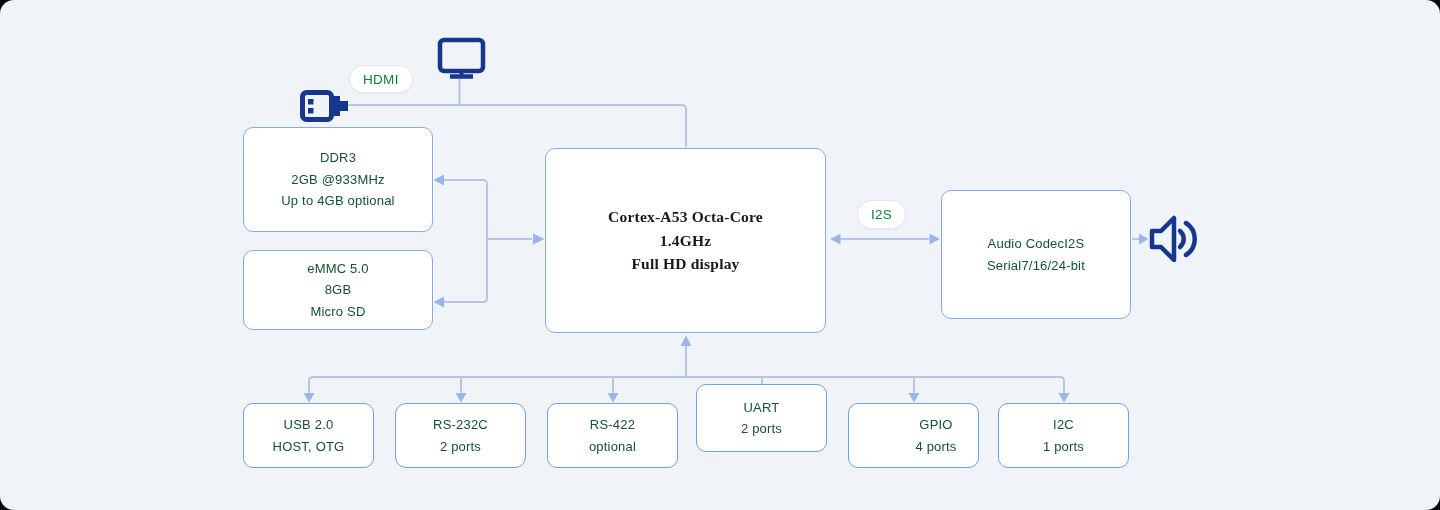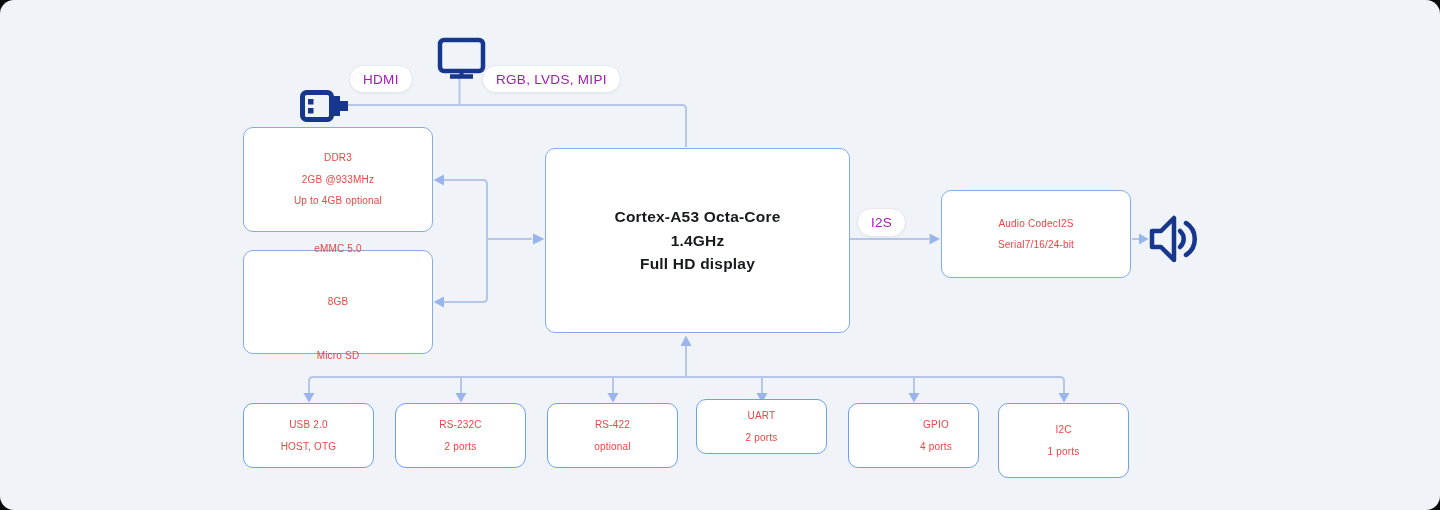--- a/index.html
+++ b/index.html
@@ -24,22 +24,22 @@
   .box {
     position: absolute;
     background: #ffffff;
     border: 1.6px solid #86abe9;
     border-radius: 10px;
     display: flex;
     flex-direction: column;
     align-items: center;
     justify-content: center;
     text-align: center;
-    color: #ef4444;
-    font-size: 10px;
+    color: #14532d;
+    font-size: 13px;
     line-height: 21.5px;
     letter-spacing: 0.2px;
     box-sizing: border-box;
   }
   .box .ln { display: block; }
   .box.cpu {
     font-weight: bold;
     font-size: 15.5px;
     line-height: 23.5px;
     color: #17191c;
@@ -51,21 +51,21 @@
     position: absolute;
     display: inline-flex;
     align-items: center;
     justify-content: center;
     background: #ffffff;
     border: 1px solid #e4e7ec;
     border-radius: 15px;
     padding: 0 13px;
     height: 28px;
     font-size: 13.5px;
-    color: #a21caf;
+    color: #15803d;
     letter-spacing: 0.3px;
     box-shadow: 0 1px 2px rgba(40,60,100,0.05);
     box-sizing: border-box;
   }
   .icon { position: absolute; }
 </style>
 </head>
 <body>
 
 <div class="canvas">
@@ -116,64 +116,63 @@
     <rect x="43" y="14" width="8" height="10" fill="#17368d"></rect>
   </svg>
 
   <svg class="icon" style="left:1146px; top:209px;" width="56" height="60" viewBox="0 0 56 60">
     <path d="M6 22 h9 l13 -13 v42 l-13 -13 h-9 z" stroke="#17368d" stroke-width="4.5" fill="none" stroke-linejoin="round"></path>
     <path d="M34 22 A 10.5 10.5 0 0 1 34 38" stroke="#17368d" stroke-width="4.5" fill="none" stroke-linecap="round"></path>
     <path d="M40 14 A 19 19 0 0 1 40 46" stroke="#17368d" stroke-width="4.5" fill="none" stroke-linecap="round"></path>
   </svg>
 
   <span class="pill" style="left:349px; top:65px;">HDMI</span>
-  <span class="pill" style="left:482px; top:65px;">RGB, LVDS, MIPI</span>
-  <span class="pill" style="left:857px; top:208px; height:29px;">I2S</span>
+  <span class="pill" style="left:857px; top:200px; height:29px;">I2S</span>
 
   <div class="box" style="left:243px; top:127px; width:190px; height:105px;">
     <span class="ln">DDR3</span>
     <span class="ln">2GB @933MHz</span>
     <span class="ln">Up to 4GB optional</span>
   </div>
 
-  <div class="box" style="left:243px; top:250px; width:190px; height:104px;gap:32px;">
+  <div class="box" style="left:243px; top:250px; width:190px; height:80px;">
     <span class="ln">eMMC 5.0</span>
     <span class="ln">8GB</span>
     <span class="ln">Micro SD</span>
   </div>
 
-  <div class="box cpu" style="left:545px; top:148px; width:305px; height:185px;">
+  <div class="box cpu" style="left:545px; top:148px; width:281px; height:185px;font-family:Liberation Serif, serif;">
     <span class="ln">Cortex-A53 Octa-Core</span>
     <span class="ln">1.4GHz</span>
     <span class="ln">Full HD display</span>
   </div>
 
-  <div class="box" style="left:941px; top:190px; width:190px; height:88px;align-items:center;">
+  <div class="box" style="left:941px; top:190px; width:190px; height:129px;align-items:center;">
     <span class="ln">Audio CodecI2S</span>
     <span class="ln">Serial7/16/24-bit</span>
   </div>
 
   <div class="box peripheral" style="left:243px; top:403px; width:131px; height:65px;">
     <span class="ln">USB 2.0</span>
     <span class="ln">HOST, OTG</span>
   </div>
   <div class="box peripheral" style="left:395px; top:403px; width:131px; height:65px;border-radius:11px;">
     <span class="ln">RS-232C</span>
     <span class="ln">2 ports</span>
   </div>
   <div class="box peripheral" style="left:547px; top:403px; width:131px; height:65px;">
     <span class="ln">RS-422</span>
     <span class="ln">optional</span>
   </div>
-  <div class="box peripheral" style="left:696px; top:399px; width:131px; height:55px;">
+  <div class="box peripheral" style="left:696px; top:384px; width:131px; height:68px;">
     <span class="ln">UART</span>
     <span class="ln">2 ports</span>
   </div>
   <div class="box peripheral" style="left:848px; top:403px; width:131px; height:65px;padding-left:45px;">
     <span class="ln">GPIO</span>
     <span class="ln">4 ports</span>
   </div>
-  <div class="box peripheral" style="left:998px; top:403px; width:131px; height:75px;">
+  <div class="box peripheral" style="left:998px; top:403px; width:131px; height:65px;">
     <span class="ln">I2C</span>
     <span class="ln">1 ports</span>
   </div>
 
 </div>
 
 </body></html>

